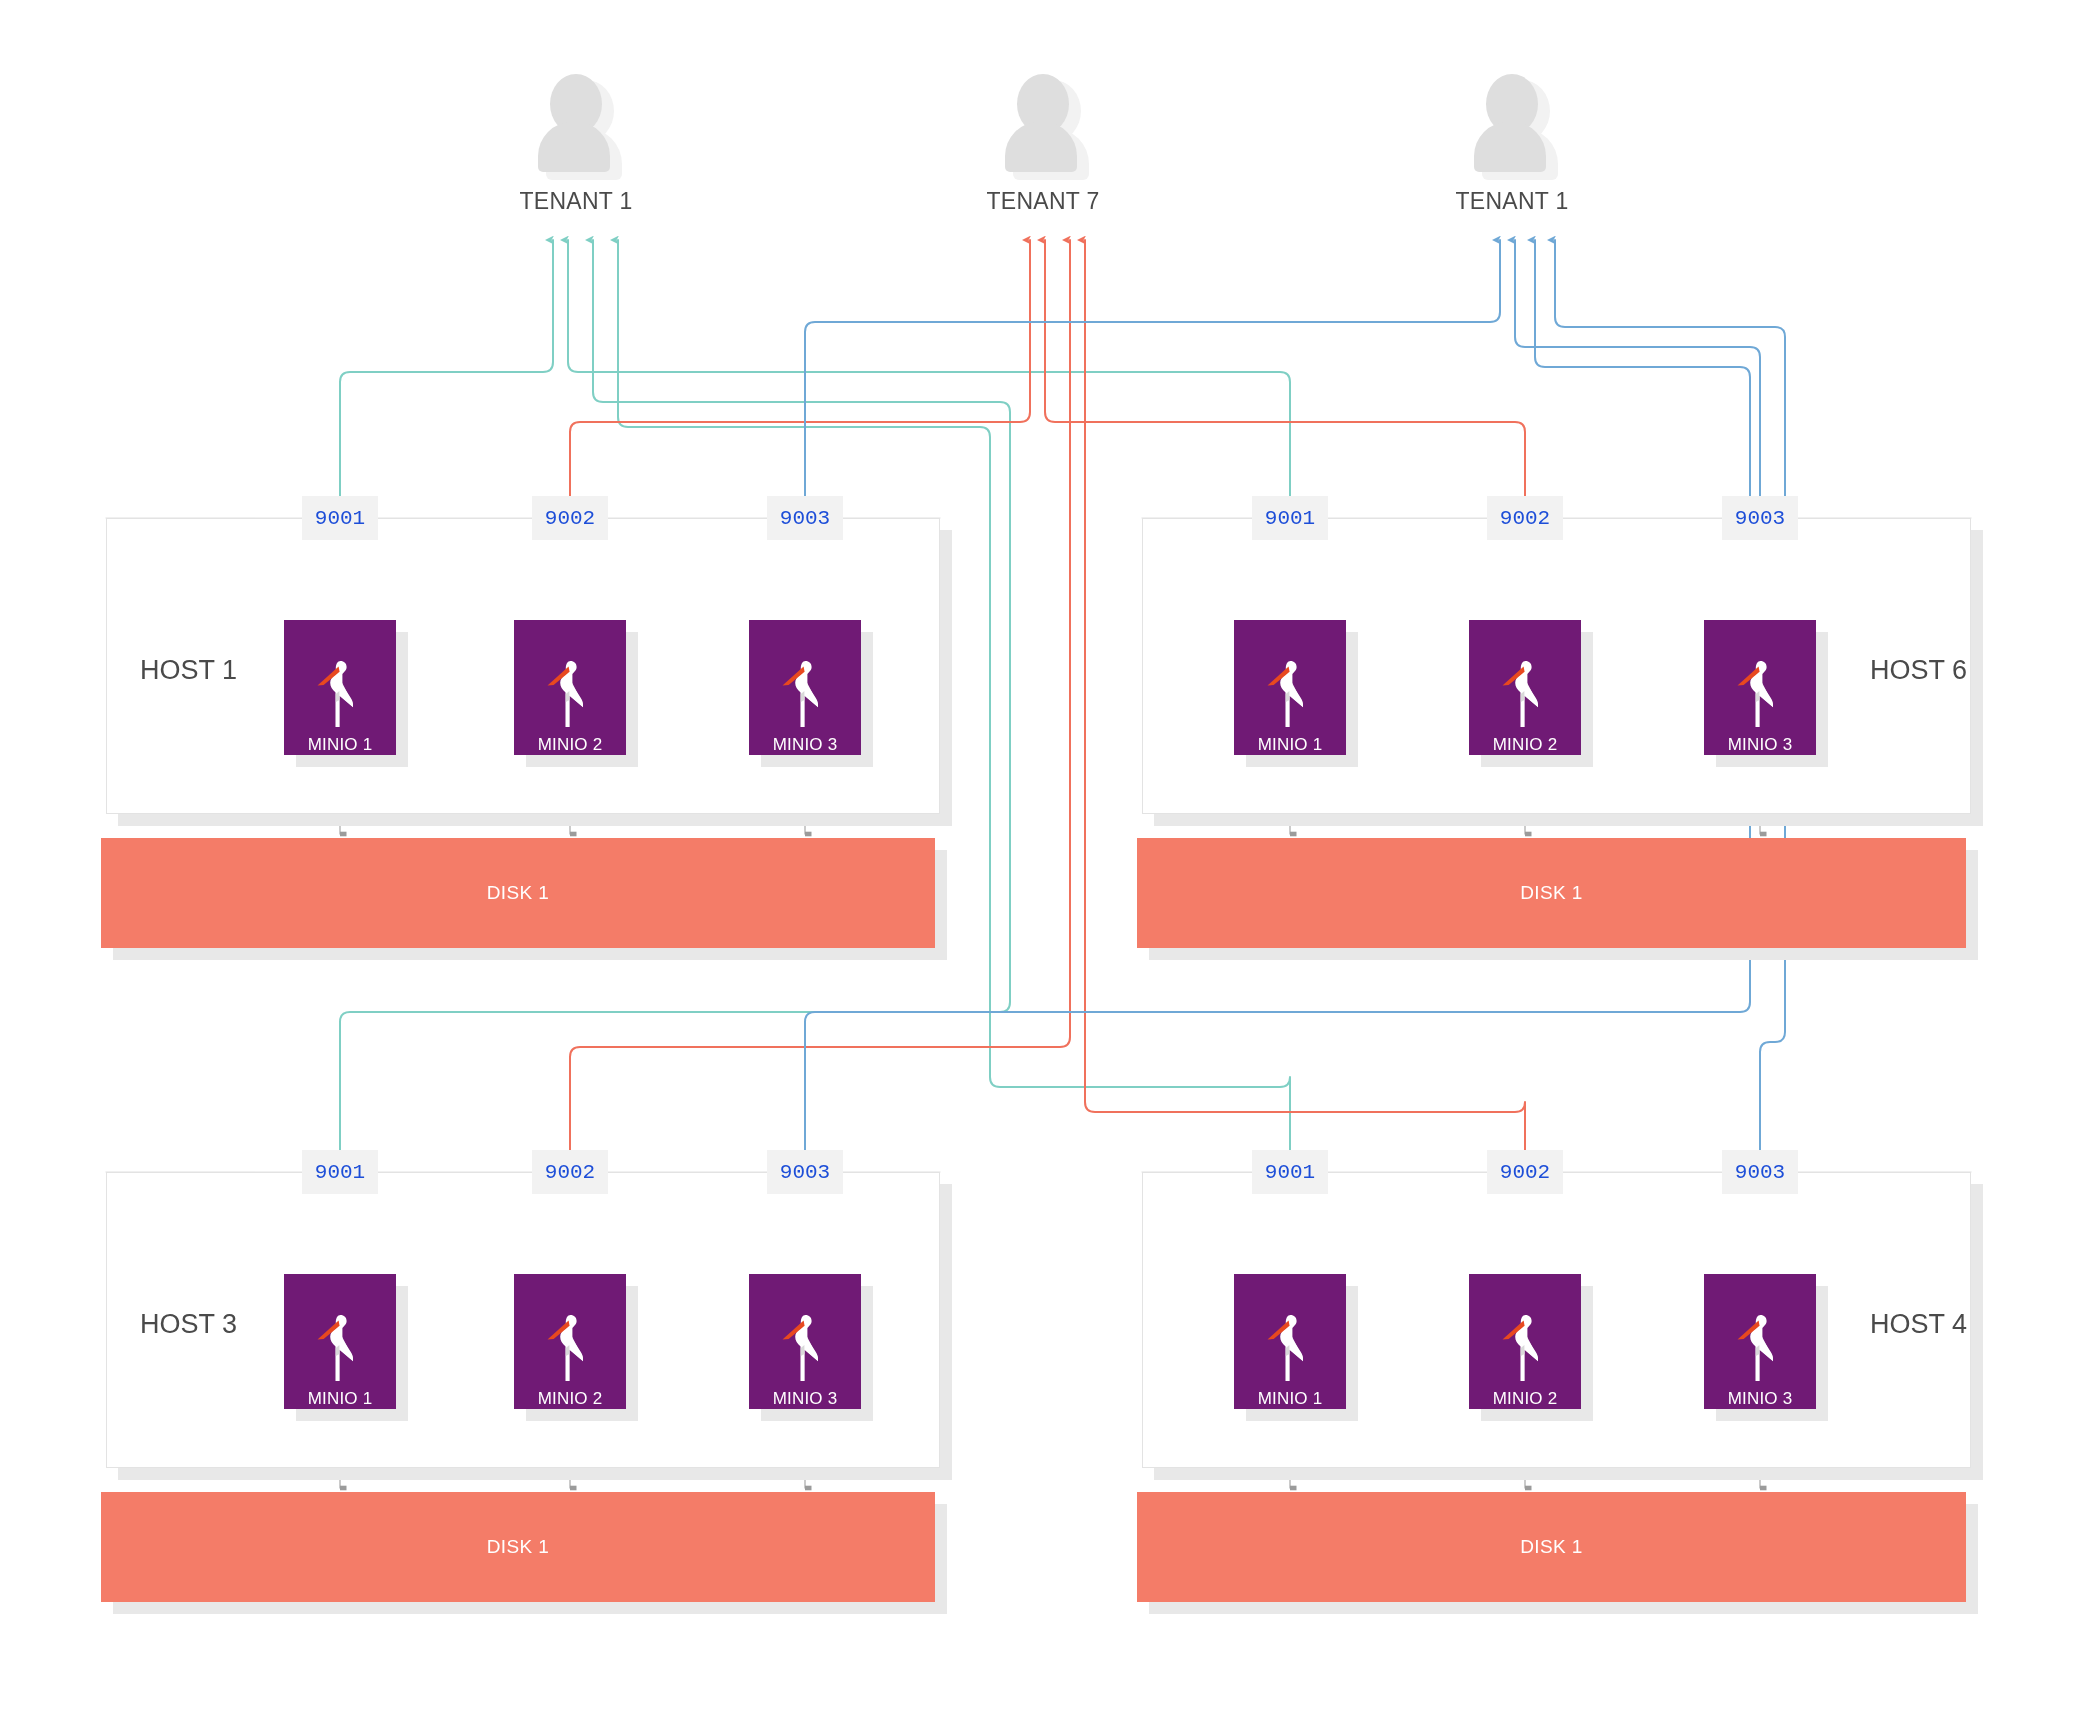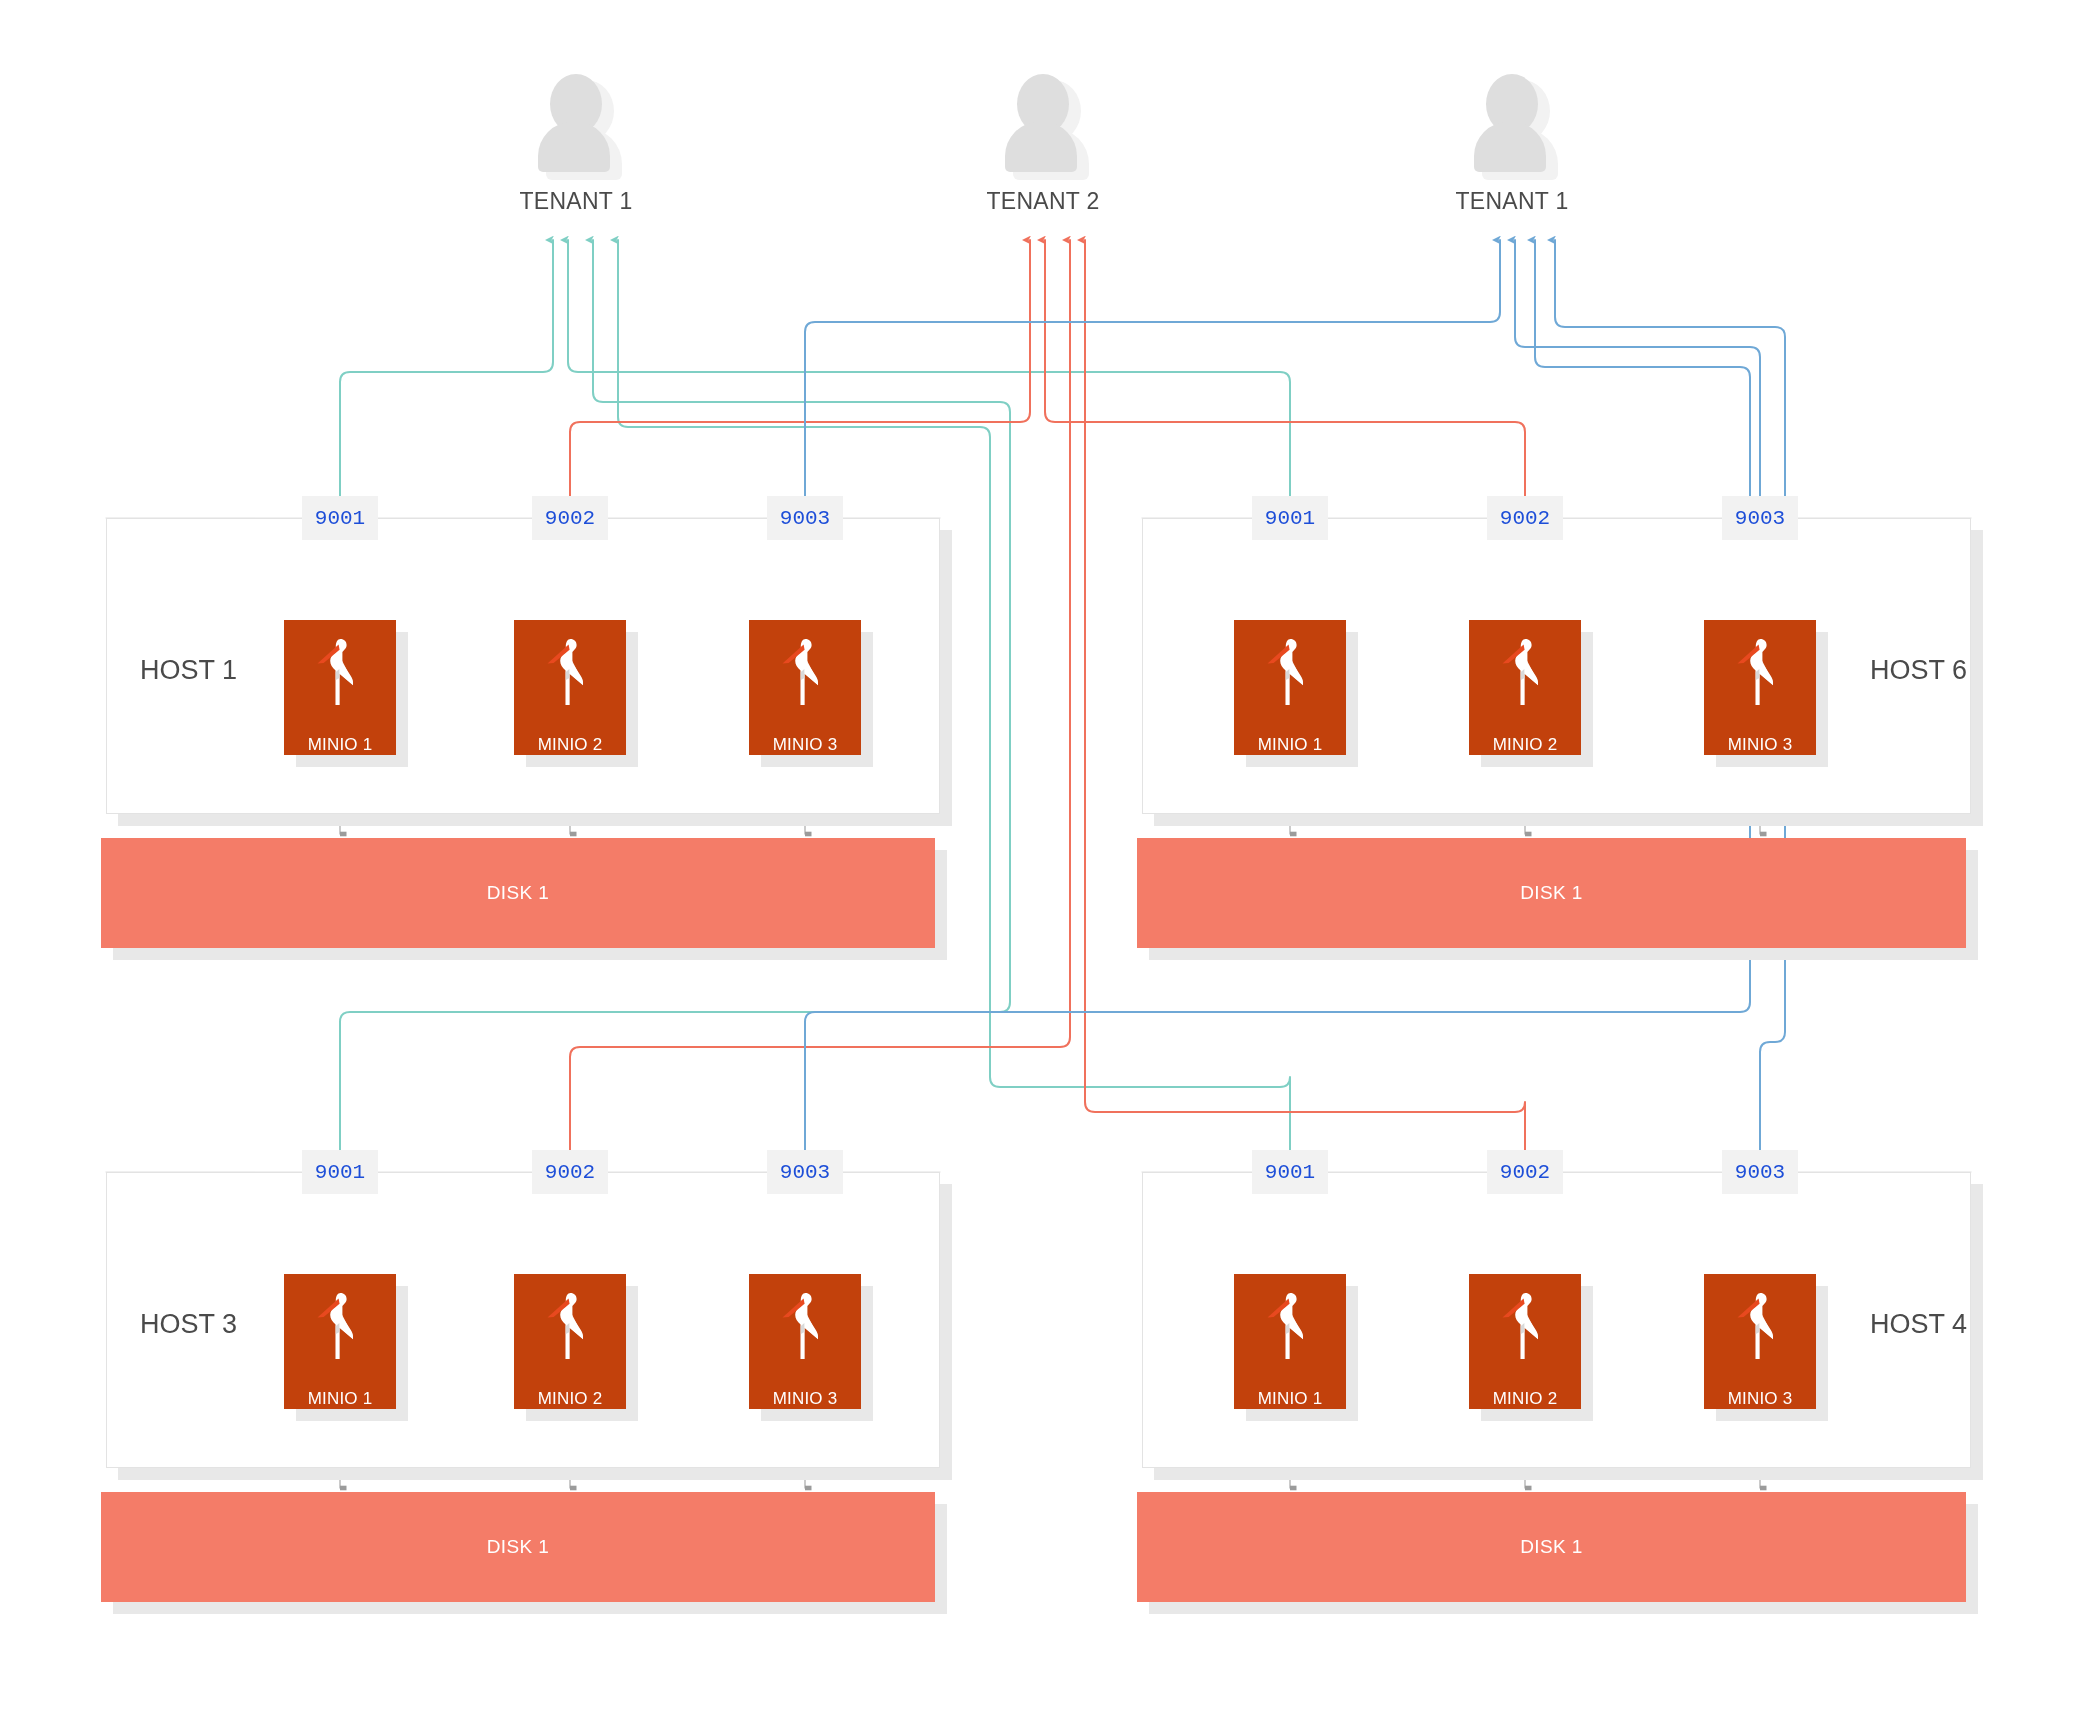--- a/index.html
+++ b/index.html
@@ -95,26 +95,26 @@
 
   
   .node-shadow {
     position: absolute;
     background: #e8e8e8;
   }
   .node {
     position: absolute;
     width: 112px;
     height: 135px;
-    background: #c2410c;
+    background: #701a75;
     box-sizing: border-box;
     display: flex;
     flex-direction: column;
     align-items: center;
-    justify-content: space-between;
+    justify-content: flex-end;
   }
   .node-logo {
     margin-top: 13px;
     width: 62px;
     height: 78px;
   }
   .node-label {
     color: #ffffff;
     font-size: 17px;
     letter-spacing: 0.2px;
@@ -284,21 +284,21 @@
     <div class="tenant-label">TENANT 1</div>
   </div>
 
   <div class="tenant" style="left:953px; top:58px;">
     <div class="tenant-avatar">
       <div class="shadow-head"></div>
         <div class="shadow-body"></div>
       <div class="head"></div>
         <div class="body"></div>
     </div>
-    <div class="tenant-label">TENANT 2</div>
+    <div class="tenant-label">TENANT 7</div>
   </div>
 
   <div class="tenant" style="left:1422px; top:58px;">
     <div class="tenant-avatar">
       <div class="shadow-head"></div>
         <div class="shadow-body"></div>
       <div class="head"></div>
         <div class="body"></div>
     </div>
     <div class="tenant-label">TENANT 1</div>

